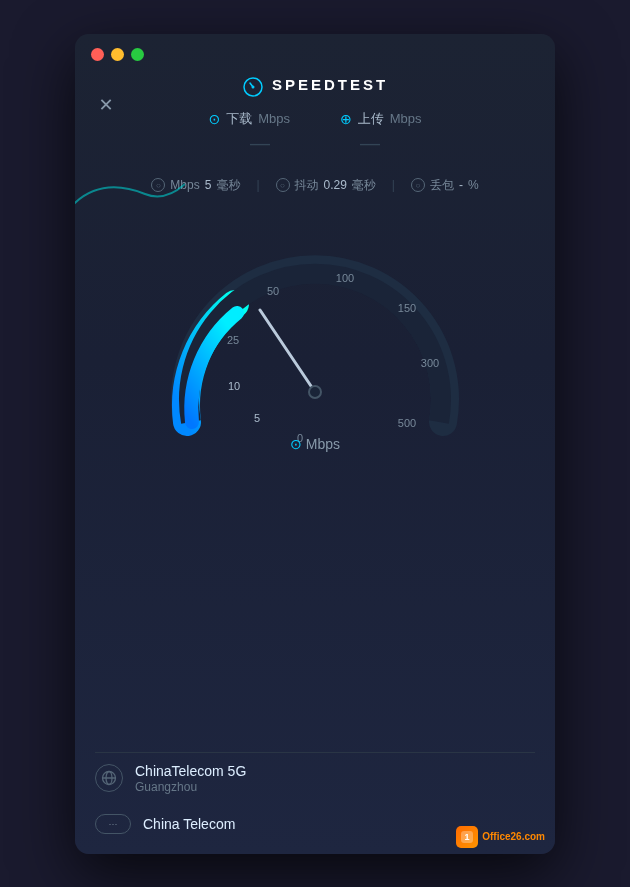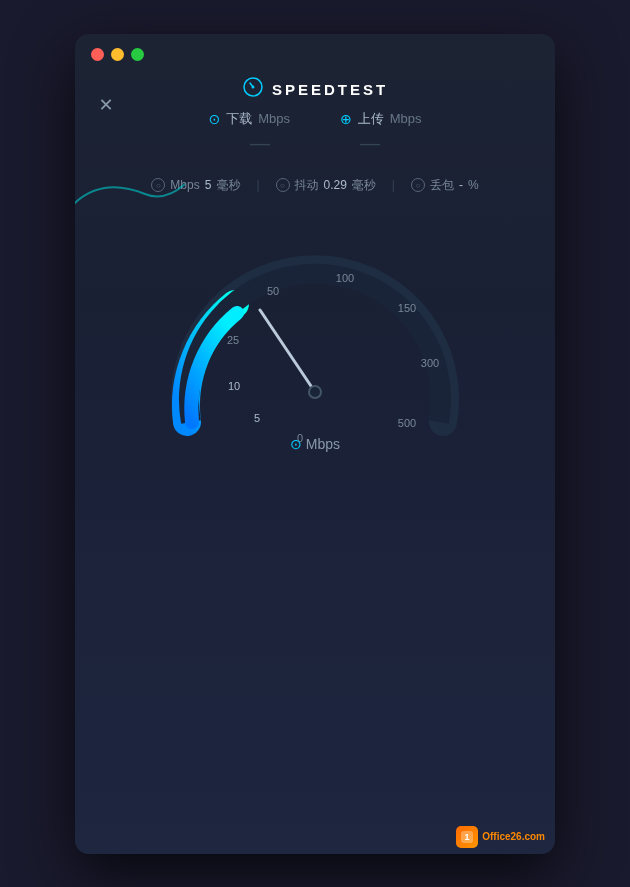--- a/index.html
+++ b/index.html
@@ -68,21 +68,21 @@
       cursor: pointer;
       width: 30px;
       height: 30px;
       display: flex;
       align-items: center;
       justify-content: center;
     }
 
     .app-title {
       display: flex;
-      align-items: flex-end;
+      align-items: flex-start;
       gap: 8px;
       margin-top: 10px;
     }
 
     .speedtest-icon {
       width: 22px;
       height: 22px;
     }
 
     .app-title-text {
@@ -450,20 +450,42 @@
 
       <div class="speed-display">
         <div class="speed-unit-row">
           <span class="speed-down-icon">⊙</span>
           <span class="speed-mbps">Mbps</span>
         </div>
       </div>
     </div>
   </div>
 
+  <div class="bottom-info">
+    <div class="server-info">
+      <div class="server-icon">
+        <svg width="16" height="16" viewBox="0 0 16 16" fill="none">
+          <circle cx="8" cy="8" r="6.5" stroke="#556677" stroke-width="1.3" fill="none"></circle>
+          <ellipse cx="8" cy="8" rx="3" ry="6.5" stroke="#556677" stroke-width="1.3" fill="none"></ellipse>
+          <line x1="1.5" y1="8" x2="14.5" y2="8" stroke="#556677" stroke-width="1.3"></line>
+        </svg>
+      </div>
+      <div class="server-details">
+        <span class="server-name">ChinaTelecom 5G</span>
+        <span class="server-location">Guangzhou</span>
+      </div>
+    </div>
+
+    <div class="provider-row">
+      <div class="provider-icon">
+        <span>···</span>
+      </div>
+      <span class="provider-name">China Telecom</span>
+    </div>
+  </div>
 
   <div class="watermark">
     <div class="watermark-icon">
       <svg width="14" height="14" viewBox="0 0 14 14" fill="none">
         <rect x="1" y="1" width="12" height="12" rx="3" fill="white" fill-opacity="0.3"></rect>
         <text x="7" y="10" text-anchor="middle" fill="white" font-size="9" font-weight="bold">1</text>
       </svg>
     </div>
     <span class="watermark-text">Office26.com</span>
   </div>

